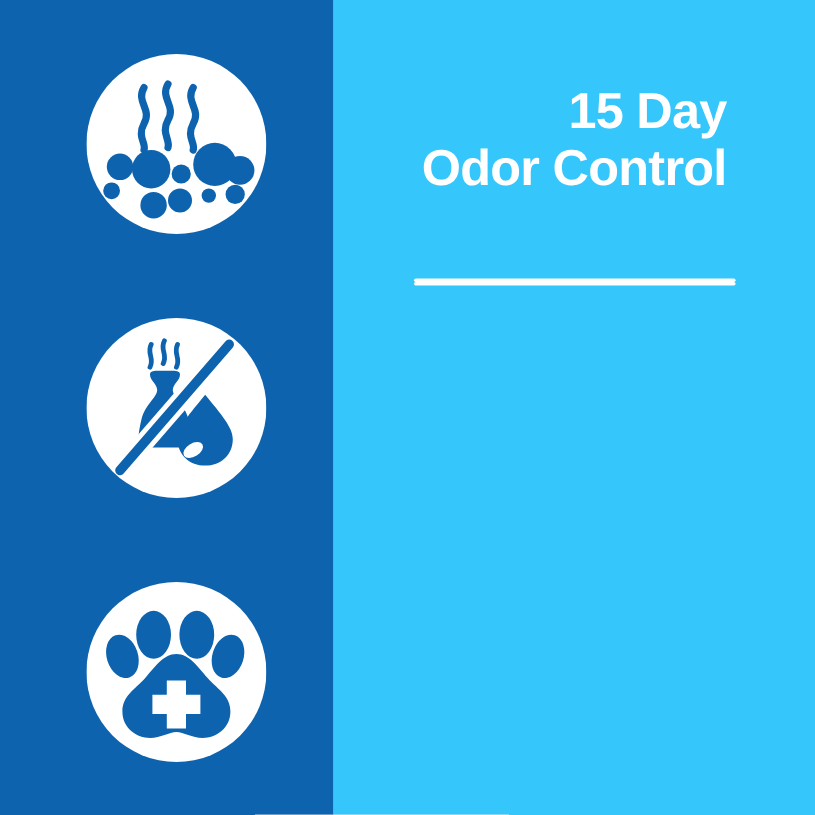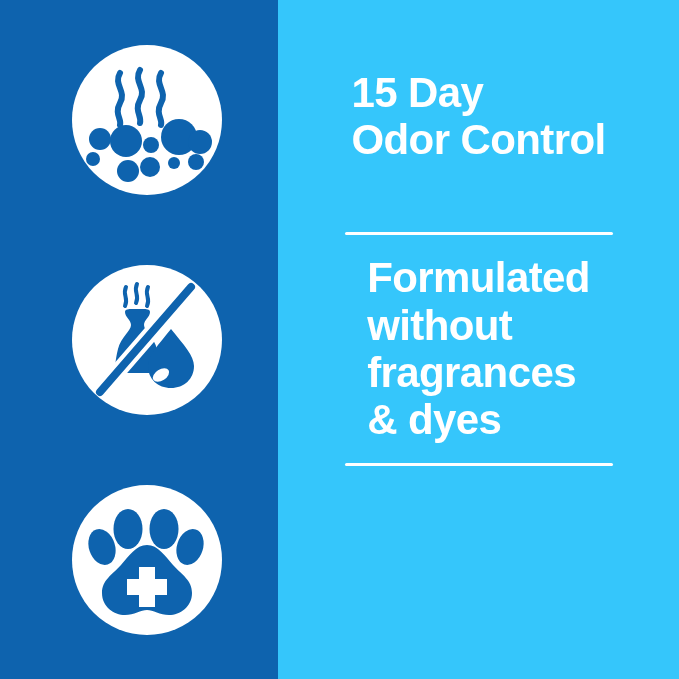--- a/index.html
+++ b/index.html
@@ -53,21 +53,21 @@
     display: flex;
     flex-direction: column;
     justify-content: flex-start;
     box-sizing: border-box;
     padding: 0;
   }
   .feature-block {
     display: flex;
     align-items: center;
     justify-content: center;
-    text-align: left;
+    text-align: right;
     box-sizing: border-box;
     padding: 0 18px;
     border-radius: 17px;
   }
   #feature-block-0 { height: 232px; }
   #feature-block-1 { height: 228px; }
   #feature-block-2 { height: 219px; }
 
   .feature-text {
     color: #ffffff;
@@ -165,24 +165,18 @@
 
   <div id="feature-list">
 
     <div class="feature-block" id="feature-block-0">
       <p class="feature-text">15 Day
 Odor Control</p>
     </div>
 
     <div class="feature-divider"></div>
 
-    <div class="feature-block" id="feature-block-1">
-      <p class="feature-text">Formulated
-without
-fragrances
-&amp; dyes</p>
-    </div>
 
     <div class="feature-divider"></div>
 
 
   </div>
 </div>
 
 </body></html>

